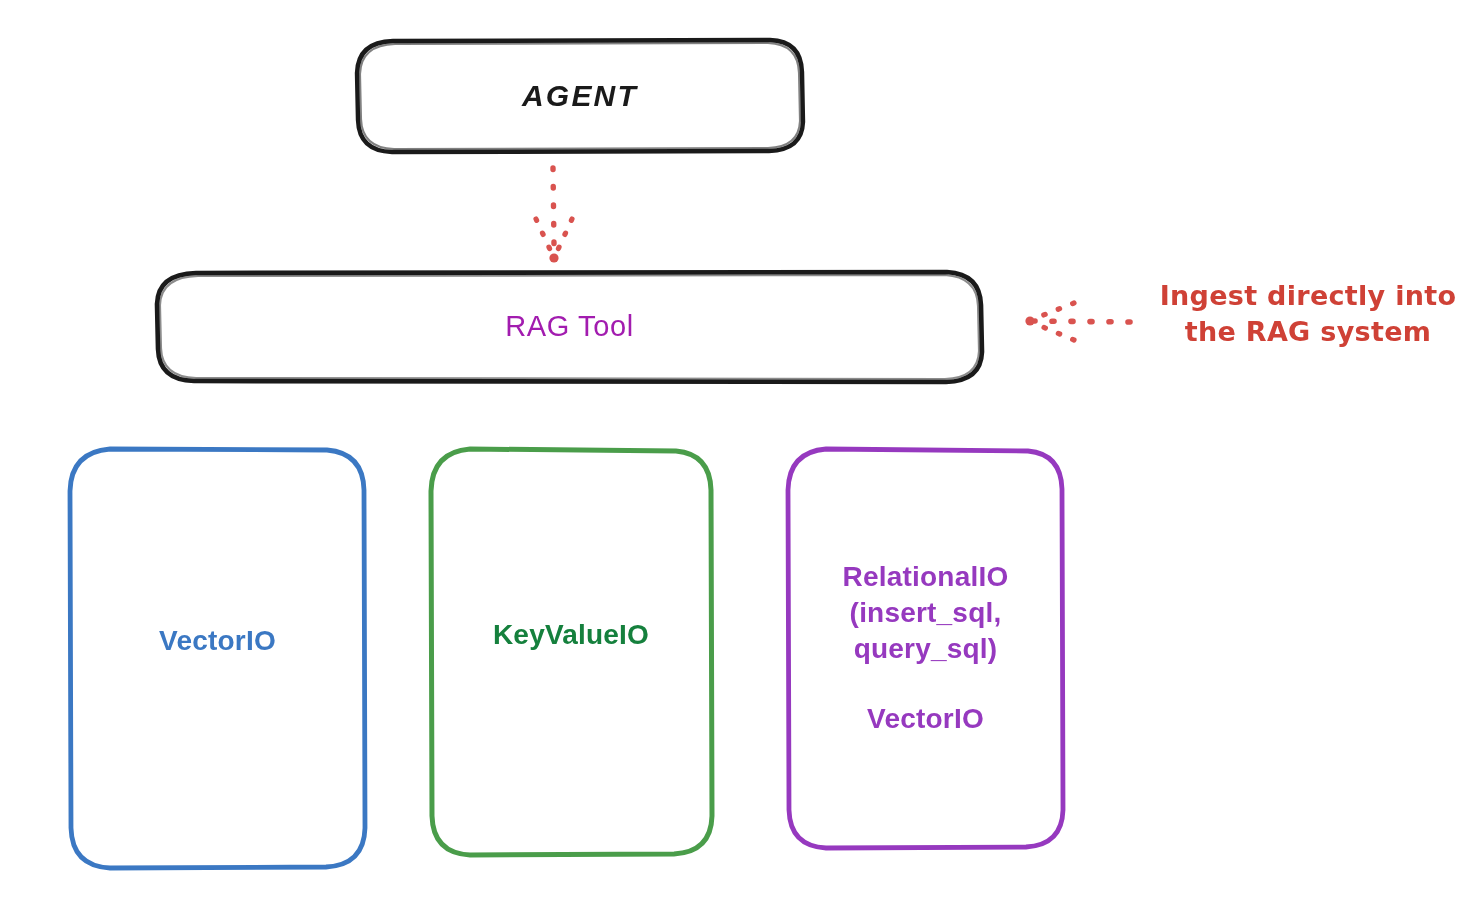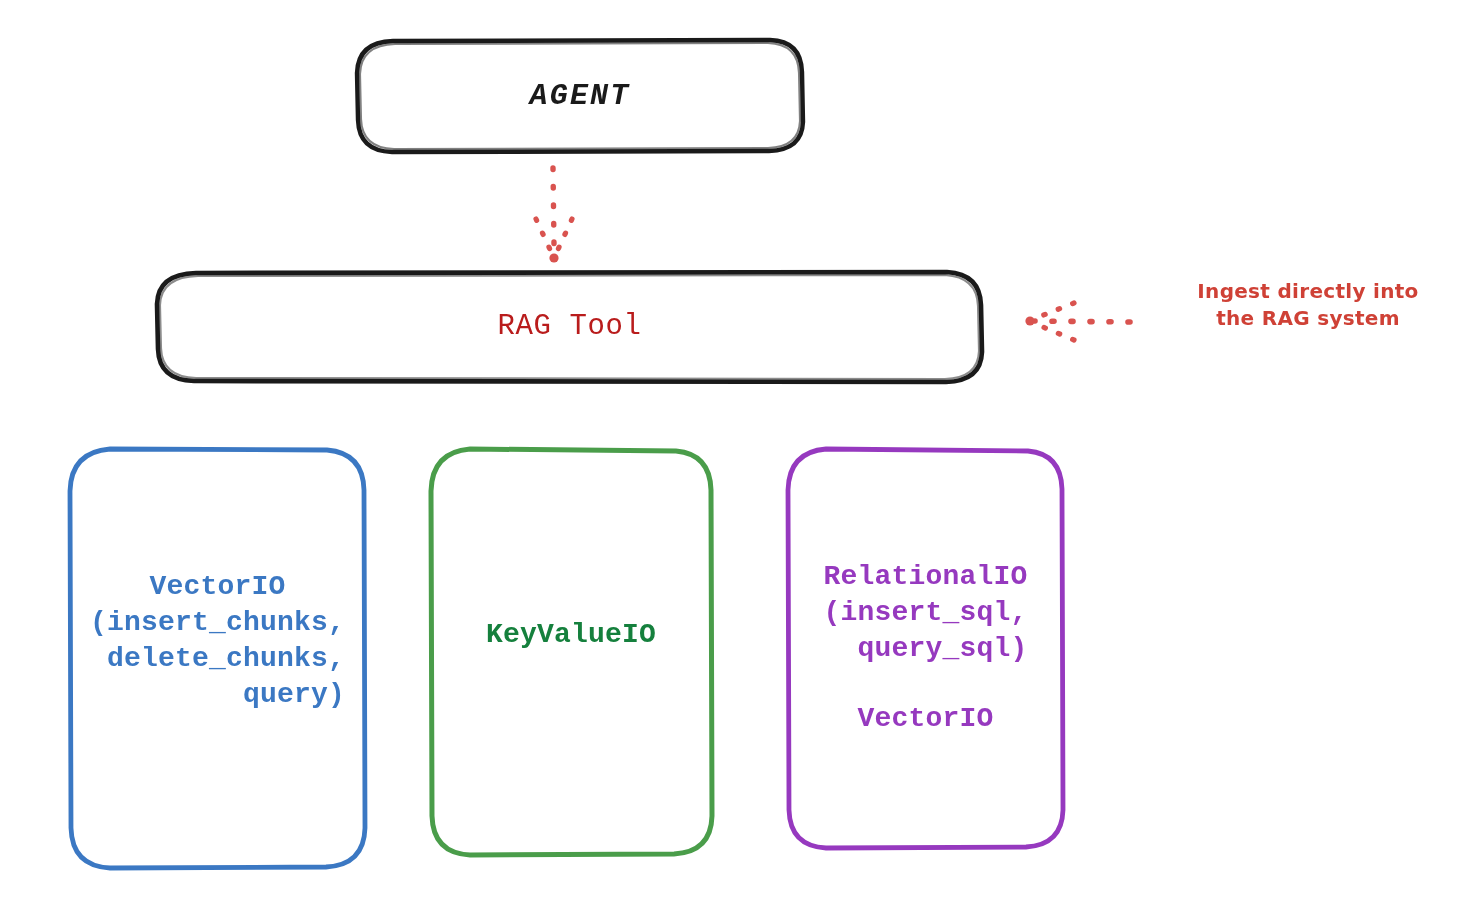--- a/index.html
+++ b/index.html
@@ -25,22 +25,22 @@
     width: 1484px;
     height: 910px;
     pointer-events: none;
   }
   .node-label {
     position: absolute;
     display: flex;
     flex-direction: column;
     align-items: center;
     justify-content: center;
-    text-align: right;
-    font-family: Liberation Mono, monospace;
+    text-align: center;
+    font-family: Liberation Sans, sans-serif;
     white-space: pre-line;
     pointer-events: none;
     line-height: 1.28;
   }
 
   
   #agent-label {
     left: 357px;
     top: 40px;
     width: 446px;
@@ -51,21 +51,21 @@
     font-weight: 700;
     letter-spacing: 2.2px;
   }
 
   
   #ragtool-label {
     left: 157px;
     top: 272px;
     width: 825px;
     height: 110px;
-    color: #b91c1c;
+    color: #a21caf;
     font-size: 29px;
     font-weight: 500;
     letter-spacing: 0.6px;
   }
 
   
   .store-label {
     font-size: 28px;
     font-weight: 600;
     letter-spacing: 0.2px;
@@ -96,21 +96,21 @@
     color: #9639bf;
   }
 
   
   #ingest-note {
     position: absolute;
     left: 1143px;
     top: 278px;
     width: 330px;
     color: #cf4136;
-    font-size: 20px;
+    font-size: 27px;
     font-weight: 600;
     line-height: 1.35;
     text-align: center;
     white-space: pre-line;
     letter-spacing: 0.3px;
     pointer-events: none;
   }
 </style>
 </head>
 <body>
@@ -155,23 +155,20 @@
       <path d="M 826 449 L 1028 451 Q 1061 454 1062 489 L 1063 810 Q 1062 845 1026 847 L 826 848 Q 790 846 789 810 L 788 490 Q 789 452 826 449 Z" fill="#ffffff" stroke="#9639bf" stroke-width="4.8" stroke-linecap="round" stroke-linejoin="round"></path>
     </g>
   </svg>
 
   <div class="node-label" id="agent-label">AGENT</div>
 
   <div class="node-label" id="ragtool-label">RAG Tool</div>
 
   <div class="node-label store-label" id="vectorio-label">
     <span class="methods">VectorIO</span>
-    <span class="methods">(insert_chunks,
-delete_chunks,
-query)</span>
     <span class="gap"></span>
   </div>
 
   <div class="node-label store-label" id="keyvalueio-label">
     <span class="methods">KeyValueIO</span>
     <span class="gap"></span>
   </div>
 
   <div class="node-label store-label" id="relationalio-label">
     <span class="methods">RelationalIO</span>

